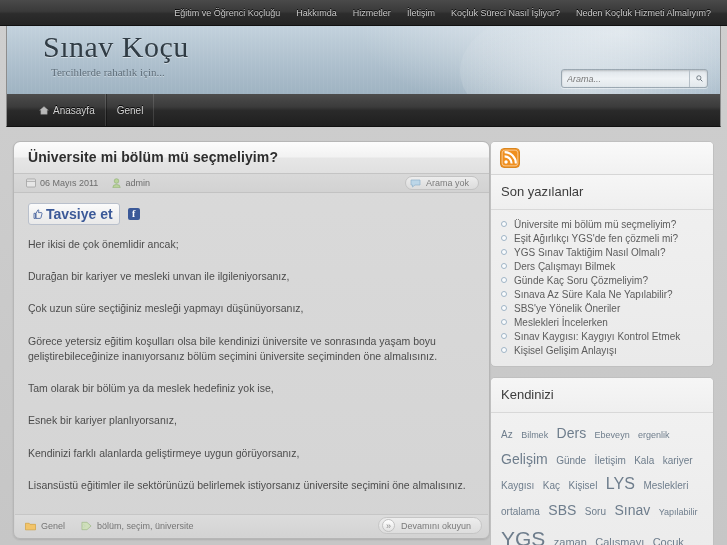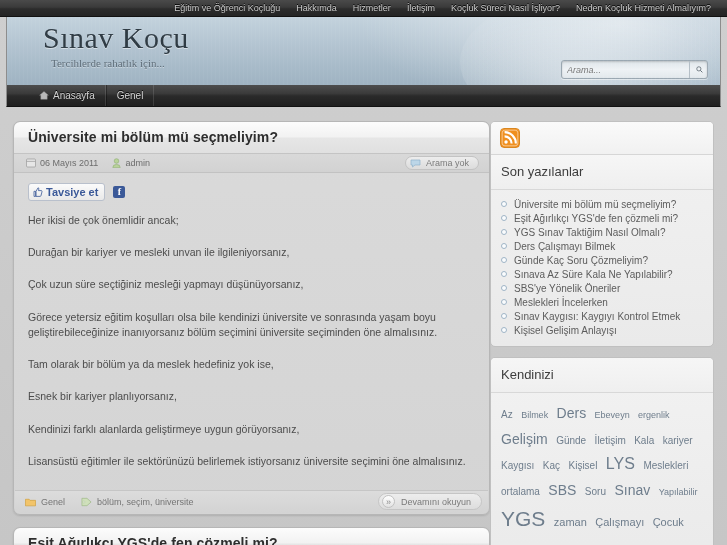--- a/index.html
+++ b/index.html
@@ -9,21 +9,21 @@
     overflow: hidden;
     font-family: "Liberation Sans", sans-serif;
     background: #c9c9c9;
   }
   body {
     background: linear-gradient(to bottom, #cfcfcf 0%, #c6c6c6 100%);
   }
 
   
   #topbar {
-    height: 17px;
+    height: 26px;
     background: linear-gradient(to bottom, #4a4a4a 0%, #3a3a3a 45%, #2c2c2c 55%, #242424 100%);
     border-bottom: 1px solid #111;
     display: flex;
     align-items: center;
     justify-content: flex-end;
     padding-right: 8px;
   }
   #topbar .tnav { display: flex; align-items: center; }
   #topbar a {
     color: #c8c8c8;
@@ -100,21 +100,21 @@
     width: 20px; height: 100%;
     border: none; border-left: 1px solid #b5bfc7;
     background: transparent;
     cursor: pointer;
     display:flex; align-items:center; justify-content:center;
   }
   #search-btn svg { display:block; }
 
   
   #mainmenu {
-    height: 22px;
+    height: 33px;
     margin: 0 6px;
     background: linear-gradient(to bottom, #4d4d4d 0%, #3b3b3b 40%, #2a2a2a 52%, #1f1f1f 100%);
     border-left: 1px solid #8d8d8d;
     border-right: 1px solid #8d8d8d;
     border-bottom: 1px solid #111;
     display: flex;
     align-items: stretch;
     padding-left: 22px;
   }
   .mi {
@@ -194,21 +194,21 @@
     margin: 2px 0 12px 0;
     font-size: 9px;
     color: #5b5b5b;
   }
   .fb-like-btn {
     display:flex; align-items:center; gap:3px;
     background: linear-gradient(to bottom,#fbfbfb,#e9e9e9);
     border: 1px solid #b9c0cc;
     border-radius: 3px;
     padding: 2px 6px 2px 4px;
-    font-size: 11px;
+    font-size: 14px;
     font-weight: bold;
     color: #3b5998;
     cursor: pointer;
   }
   .thumb-ico { width:10px; height:10px; display:block; }
   .fb-f {
     width: 12px; height: 12px;
     background: #3b5998;
     color: #fff;
     font-family: "Liberation Serif", serif;

